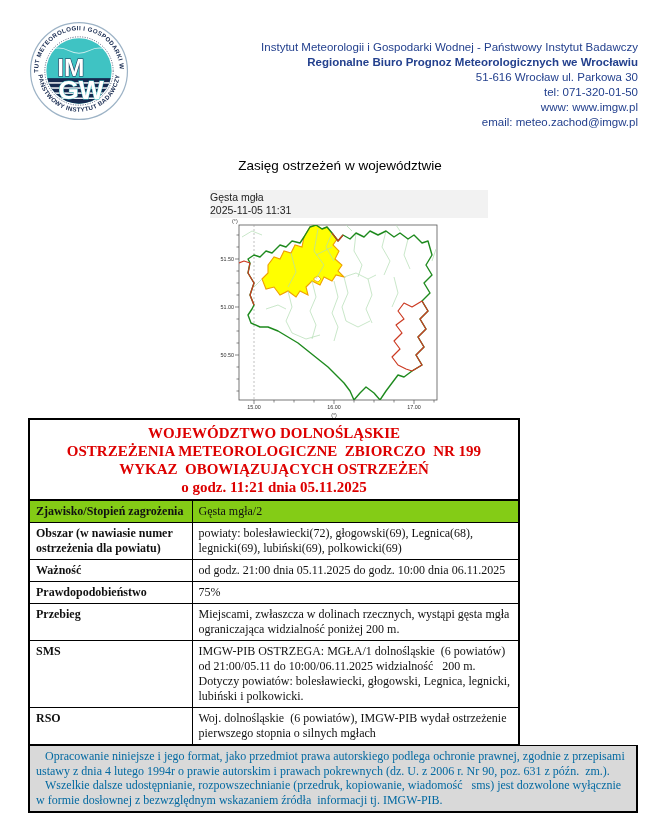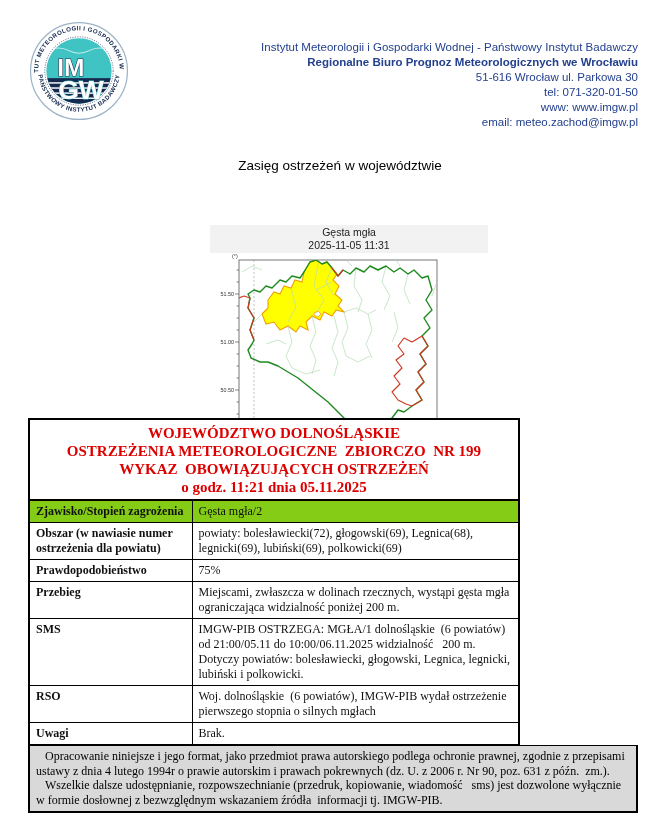--- a/index.html
+++ b/index.html
@@ -21,22 +21,22 @@
 
   
   .section-heading {
     position:absolute; top:158px; left:0; width:680px; text-align:center;
     font-size:13.5px; color:#000;
   }
 
   
   .figure { position:absolute; left:210px; top:190px; width:278px; height:228px; }
   .fig-band {
-    width:278px; height:28px; background:#f2f2f2; text-align:center;
-    font-size:10.5px; line-height:13px; color:#222; padding-top:1px;margin-top:35px;
+    width:278px; height:28px; background:#f2f2f2; text-align:left;
+    font-size:10.5px; line-height:13px; color:#222; padding-top:1px;
   }
   .map-svg { display:block; }
 
   
   .warn-box {
     position:absolute; left:28px; top:418px; width:492px;
     border:2px solid #000; background:#fff;
     font-family:"Liberation Serif", serif; font-size:12px; color:#111;
   }
   .warn-title { padding:4px 4px 3px 4px; text-align:center; }
@@ -55,21 +55,21 @@
   table.warn-table tr td.lbl { border-left:none; border-right:1px solid #000; }
   table.warn-table tr td.val { border-right:none; }
   table.warn-table tr:last-child td { border-bottom:none;margin-left:40px; }
   .warn-title { border-bottom:1px solid #000; }
 
   
   .copyright {
     position:absolute; left:28px; top:745px; width:610px;
     border:2px solid #000; border-top:1px solid #000;
     background:#d9d9d9; padding:3px 6px 4px 6px;
-    font-family:"Liberation Serif", serif; font-size:12px; line-height:14.5px; color:#000000;
+    font-family:"Liberation Serif", serif; font-size:12px; line-height:14.5px; color:#0369a1;
   }
   .copyright p { text-indent:9px; white-space:pre-wrap; }
 </style>
 </head>
 <body>
 
 <div class="page">
 
   <div class="logo">
     <svg width="102" height="102" viewBox="0 0 100 100">
@@ -226,20 +226,24 @@
       <tbody>
         <tr class="hl">
           <td class="lbl">Zjawisko/Stopień zagrożenia</td>
           <td class="val">Gęsta mgła/2</td>
         </tr>
         <tr>
           <td class="lbl">Obszar (w nawiasie numer ostrzeżenia dla powiatu)</td>
           <td class="val">powiaty: bolesławiecki(72), głogowski(69), Legnica(68), legnicki(69), lubiński(69), polkowicki(69)</td>
         </tr>
         <tr>
+          <td class="lbl">Ważność</td>
+          <td class="val">od godz. 21:00 dnia 05.11.2025 do godz. 10:00 dnia 06.11.2025</td>
+        </tr>
+        <tr>
           <td class="lbl">Prawdopodobieństwo</td>
           <td class="val">75%</td>
         </tr>
         <tr>
           <td class="lbl">Przebieg</td>
           <td class="val">Miejscami, zwłaszcza w dolinach rzecznych, wystąpi gęsta mgła ograniczająca widzialność poniżej 200 m.</td>
         </tr>
         <tr>
           <td class="lbl">SMS</td>
           <td class="val">IMGW-PIB OSTRZEGA: MGŁA/1 dolnośląskie  (6 powiatów) od 21:00/05.11 do 10:00/06.11.2025 widzialność   200 m. Dotyczy powiatów: bolesławiecki, głogowski, Legnica, legnicki, lubiński i polkowicki.</td>

